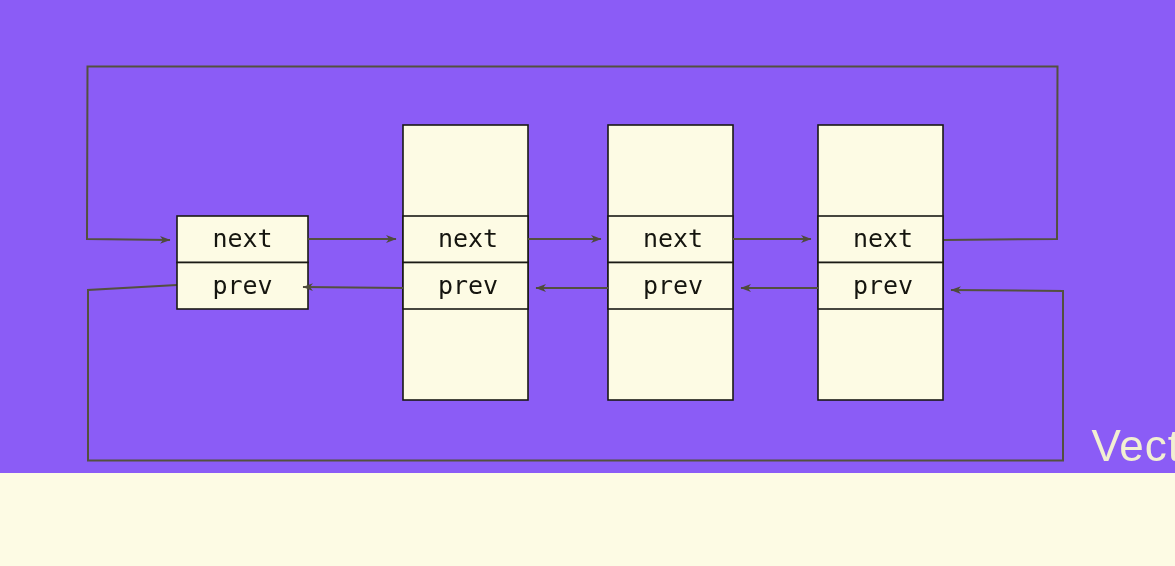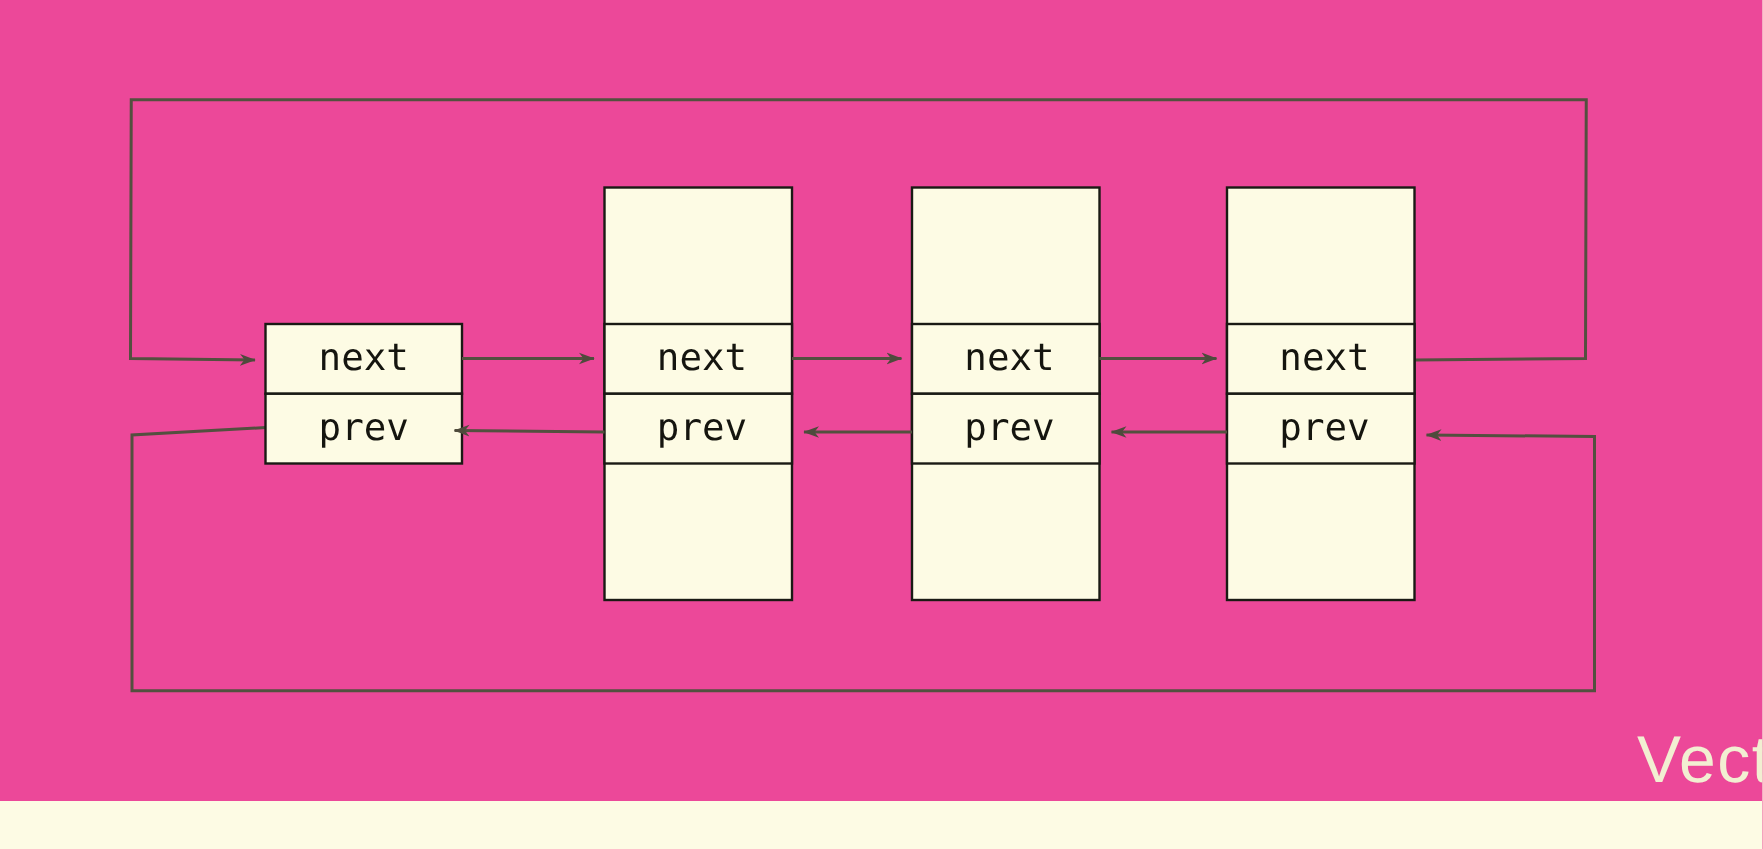--- a/index.html
+++ b/index.html
@@ -4,22 +4,22 @@
 <title>Circular Doubly Linked List Diagram</title>
 <style>
   html, body {
     margin: 0;
     padding: 0;
     background: #fdfbe4;
   }
   #canvas-wrap {
     position: relative;
     width: 1175px;
-    height: 534px;
-    background: #ec4899;
+    height: 473px;
+    background: #8b5cf6;
     overflow: hidden;
     font-family: "DejaVu Sans Mono", "Liberation Mono", monospace;
   }
   svg.diagram {
     position: absolute;
     top: 0;
     left: 0;
     width: 1175px;
     height: 566px;
     display: block;

